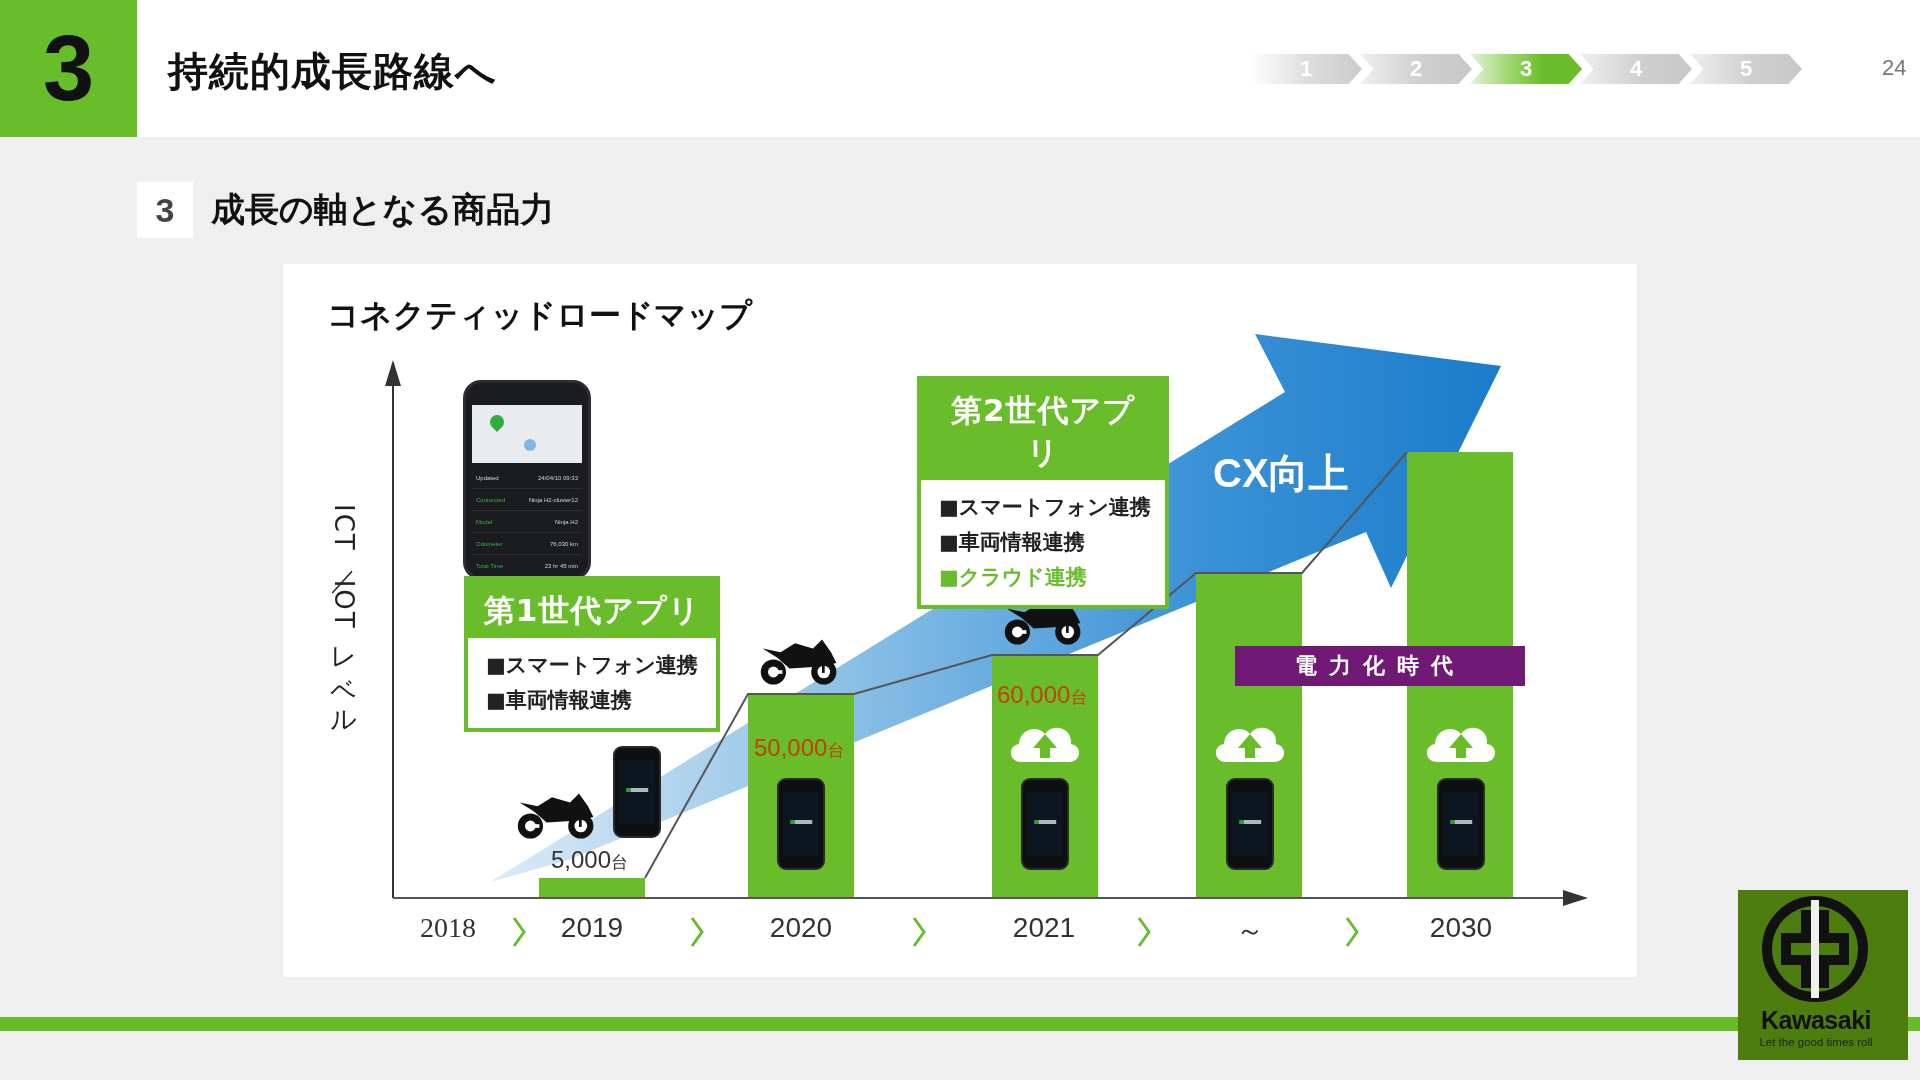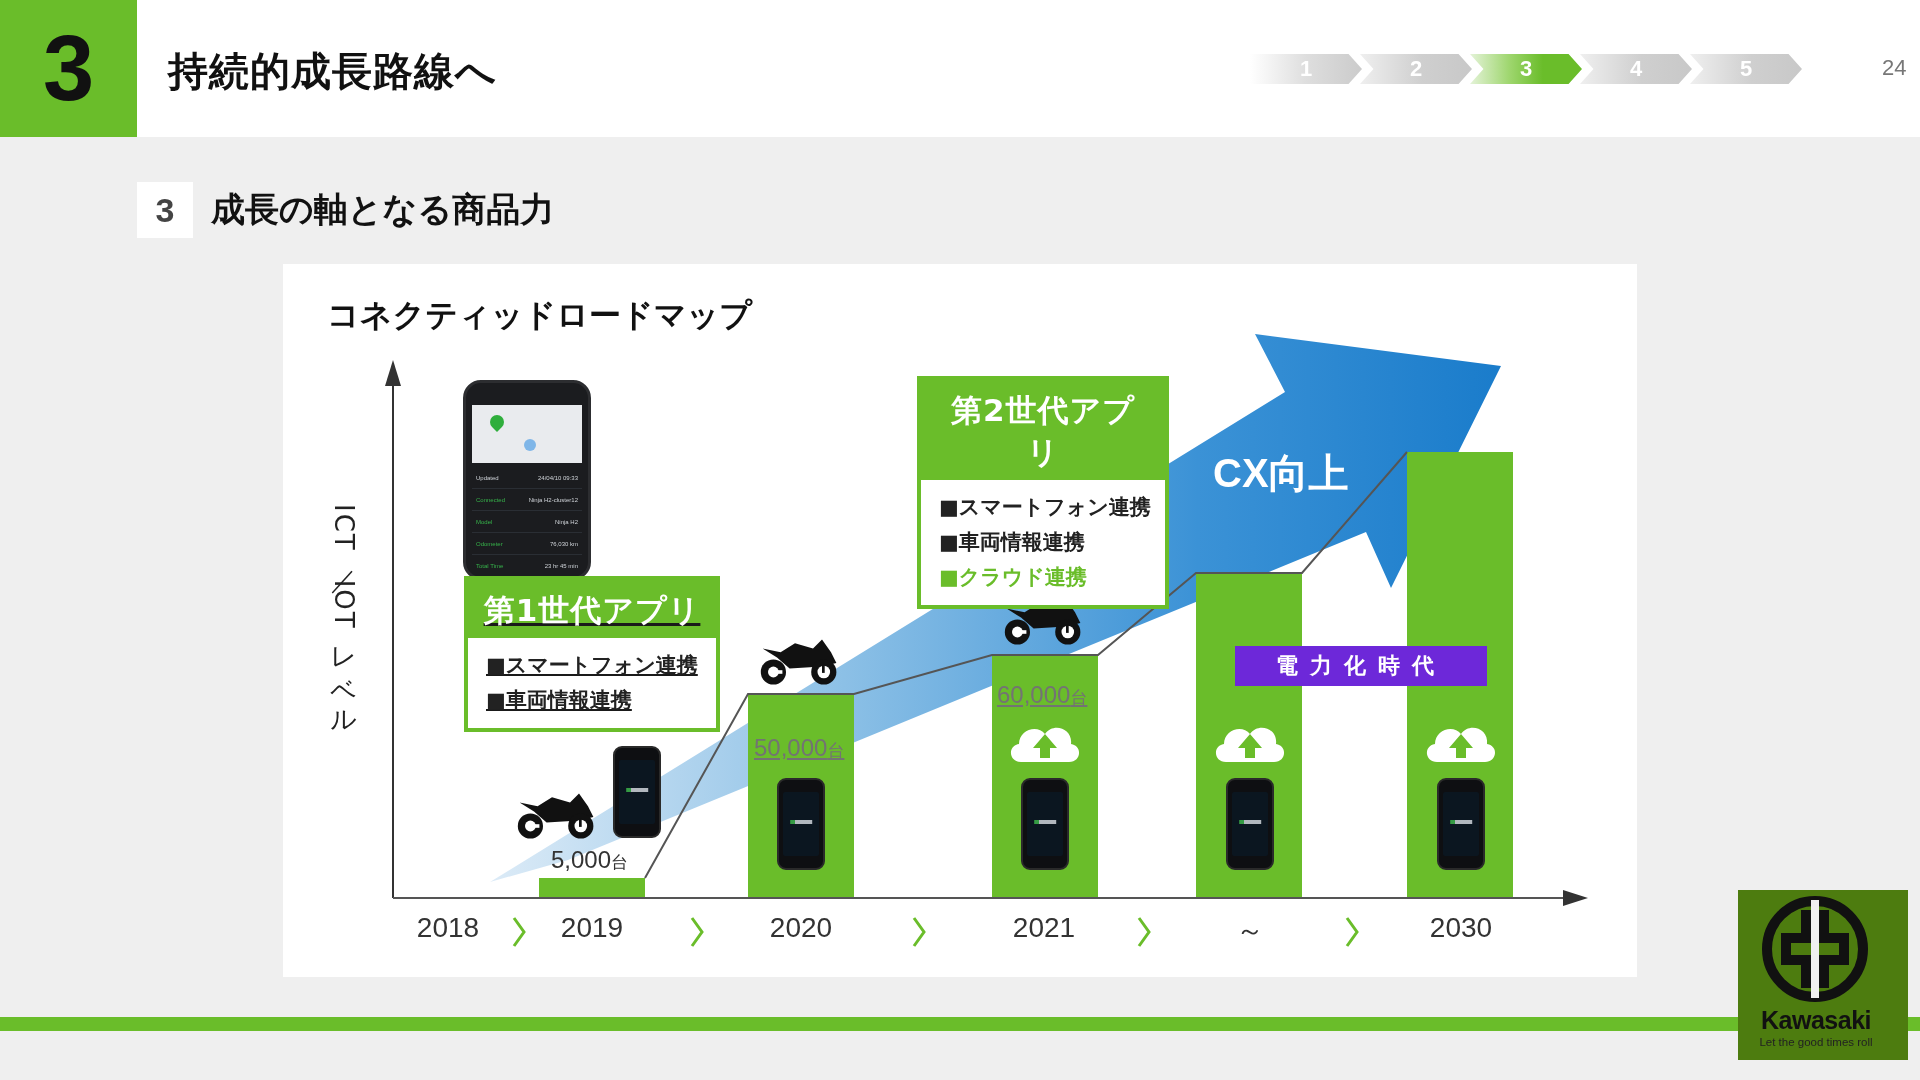--- a/index.html
+++ b/index.html
@@ -29,25 +29,25 @@
   .y-label { position: absolute; left: 42px; top: 240px; width: 34px; font-size: 26px; color: #222; line-height: 30px; text-align: center; writing-mode: vertical-rl; letter-spacing: 2px; }
 
   .gen-box { position: absolute; background: #6abd2a; padding: 4px; }
   .gen-head { color: #fff; font-size: 31px; font-weight: bold; text-align: center; padding: 10px 14px 6px 14px; letter-spacing: 1px; }
   .gen-body { background: #fff; padding: 10px 20px 10px 18px; }
   .gen-item { font-size: 21px; font-weight: bold; color: #222; line-height: 35px; white-space: nowrap; }
   .gen-item.green { color: #6abd2a; }
 
   .val-label { position: absolute; font-family: "Liberation Sans", sans-serif; font-size: 24px; white-space: nowrap; }
   .val-label.dark { color: #333; }
-  .val-label.light { color: #737373; text-decoration: underline; }
+  .val-label.light { color: #c2410c; }
   .val-label .unit { font-size: 17px; font-family: "DejaVu Sans", sans-serif; }
 
   .cx-label { position: absolute; left: 930px; top: 182px; font-size: 40px; font-weight: bold; color: #fff; font-family: "Liberation Sans", sans-serif; }
-  .ev-band { position: absolute; left: 952px; top: 382px; width: 252px; height: 40px; background: #6d28d9; color: #fff; font-size: 22px; font-weight: bold; display: flex; align-items: center; justify-content: center; letter-spacing: 12px; }
+  .ev-band { position: absolute; left: 952px; top: 382px; width: 290px; height: 40px; background: #701a75; color: #fff; font-size: 22px; font-weight: bold; display: flex; align-items: center; justify-content: center; letter-spacing: 12px; }
 
   .x-labels { position: absolute; left: 0; top: 648px; width: 1354px; height: 40px; }
   .x-label { position: absolute; top: 0; font-family: "Liberation Sans", sans-serif; font-size: 28px; color: #333; transform: translateX(-50%); }
 
   .phone { position: absolute; background: #0e0f12; border-radius: 9px; border: 2px solid #2a2a2a; }
   .phone .scr { position: absolute; left: 4px; right: 4px; top: 12px; bottom: 12px; background: #0b1620; border-radius: 2px; }
   .phone .logo { position: absolute; left: 50%; top: 44%; transform: translateX(-50%); width: 60%; height: 4px; background: linear-gradient(90deg, #3cb34a 0%, #3cb34a 20%, #cfd4da 20%, #cfd4da 100%); opacity: .85; }
 
   .big-phone { position: absolute; left: 180px; top: 116px; width: 128px; height: 200px; background: #1b1c1f; border-radius: 18px; overflow: hidden; border: 3px solid #2c2d30; }
   .big-phone .map { position: absolute; left: 6px; top: 22px; right: 6px; height: 58px; background: #e9ebee; }
@@ -188,21 +188,21 @@
           <span>76,030 km</span>
         </div>
       <div class="row">
           <span class="g">Total Time</span>
           <span>23 hr 45 min</span>
         </div>
       <div class="row"></div>
     </div>
   </div>
 
-  <div class="gen-box" style="left:181px; top:312px; width:256px;text-decoration:underline;">
+  <div class="gen-box" style="left:181px; top:312px; width:256px;">
     <div class="gen-head">第1世代アプリ</div>
     <div class="gen-body">
       <div class="gen-item">■スマートフォン連携</div>
       <div class="gen-item">■車両情報連携</div>
     </div>
   </div>
 
   <div class="gen-box" style="left:634px; top:112px; width:252px;">
     <div class="gen-head">第2世代アプリ</div>
     <div class="gen-body">
@@ -246,21 +246,21 @@
         <div class="logo"></div>
       </div>
     </div>
   <div class="phone" style="left:1154px; top:514px; width:48px; height:92px;">
       <div class="scr">
         <div class="logo"></div>
       </div>
     </div>
 
   <div class="x-labels">
-    <div class="x-label" style="left:165px;">2018</div>
+    <div class="x-label" style="left:165px;font-family:Liberation Serif, serif;">2018</div>
     <div class="x-label" style="left:309px;">2019</div>
     <div class="x-label" style="left:518px;">2020</div>
     <div class="x-label" style="left:761px;">2021</div>
     <div class="x-label" style="left:967px;">～</div>
     <div class="x-label" style="left:1178px;">2030</div>
   </div>
 </div>
 
 <div class="bottom-line"></div>
 <div class="logo-area">

